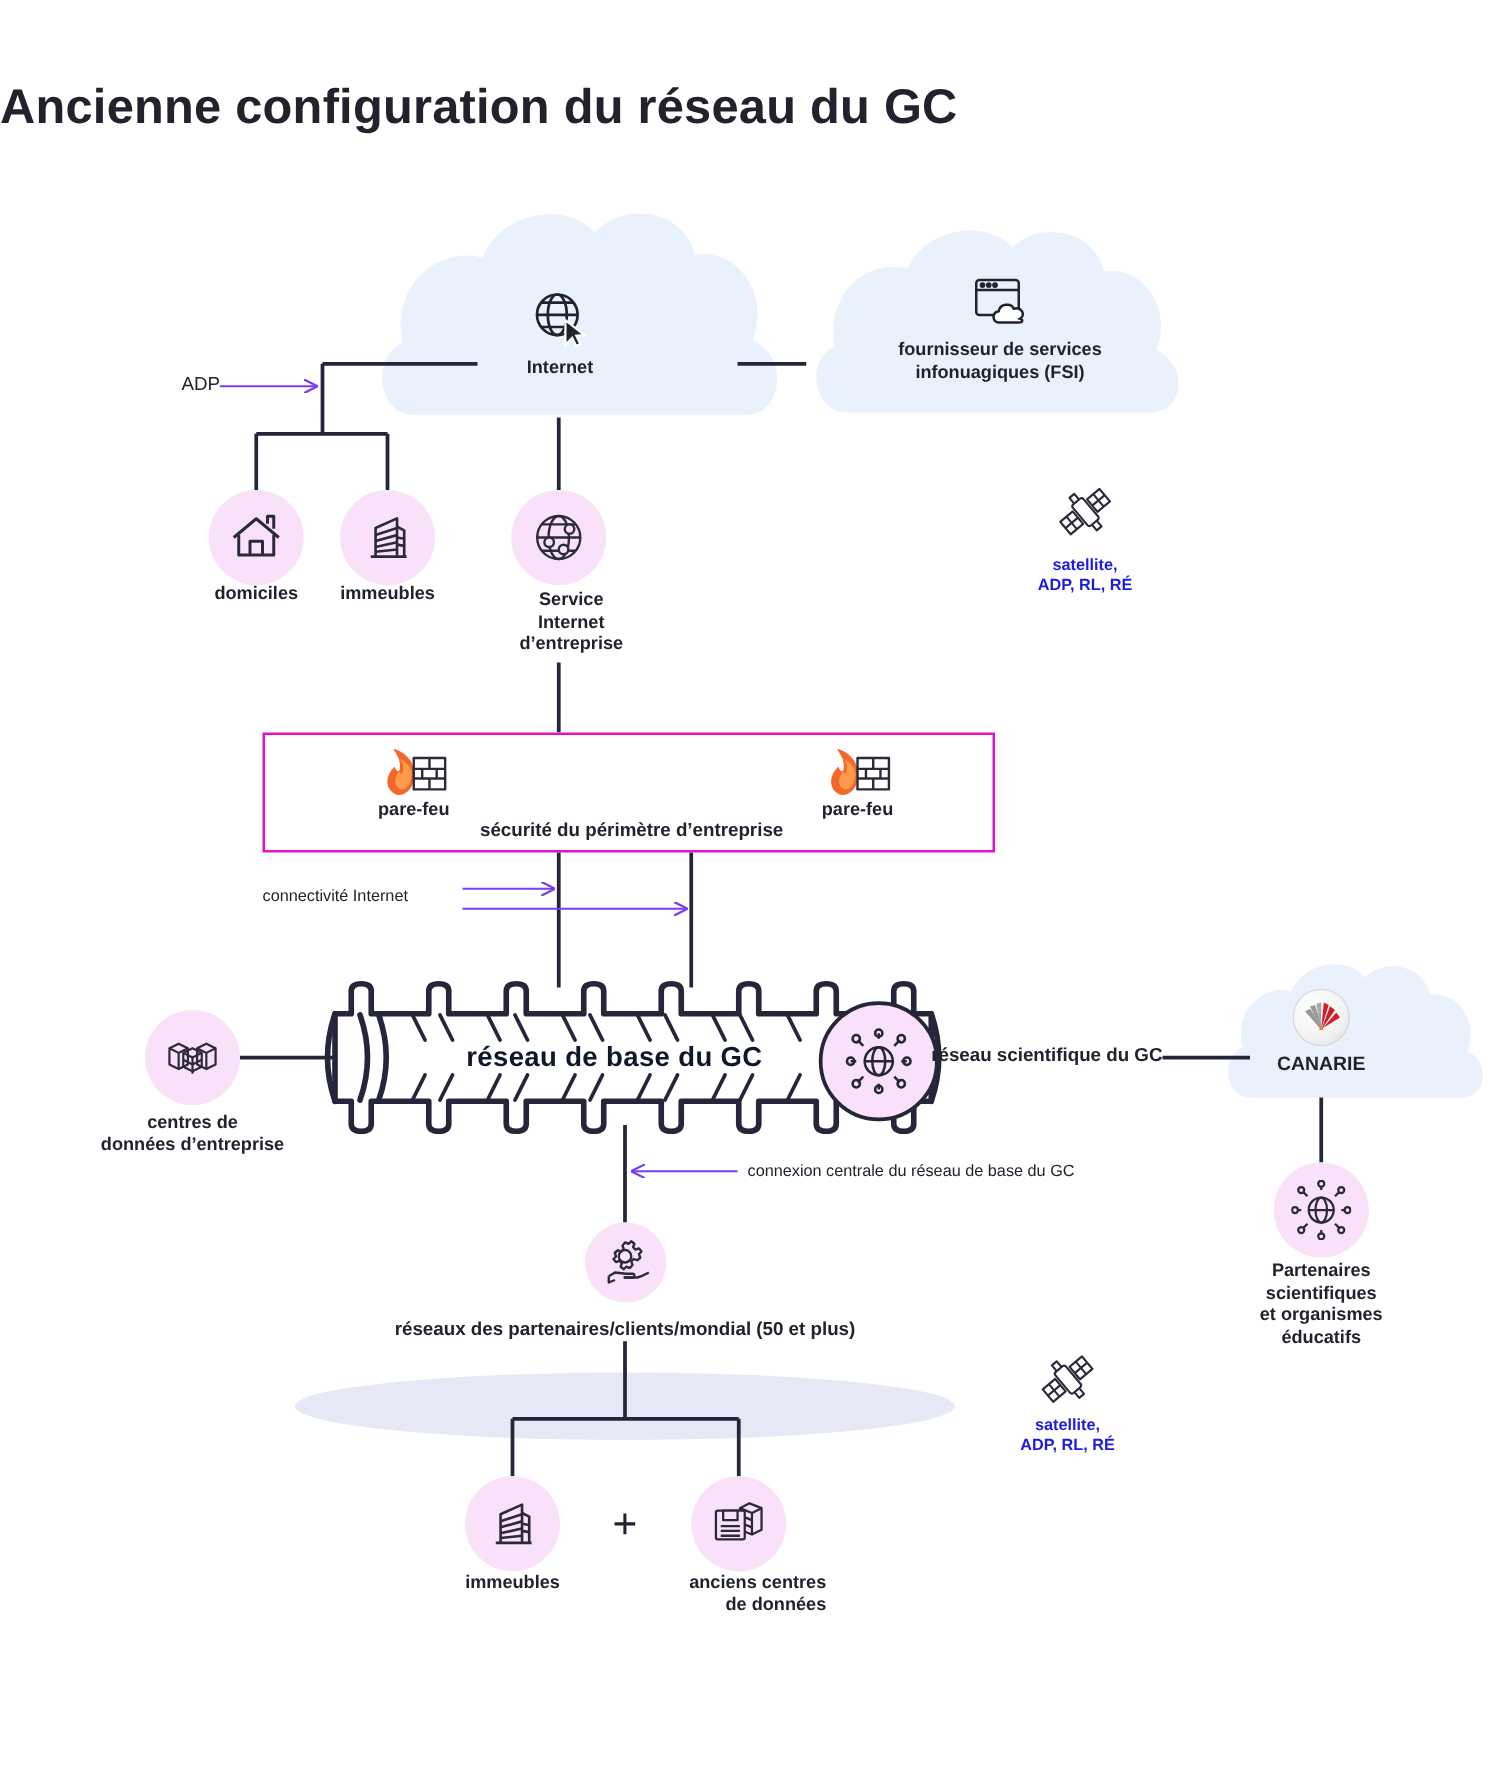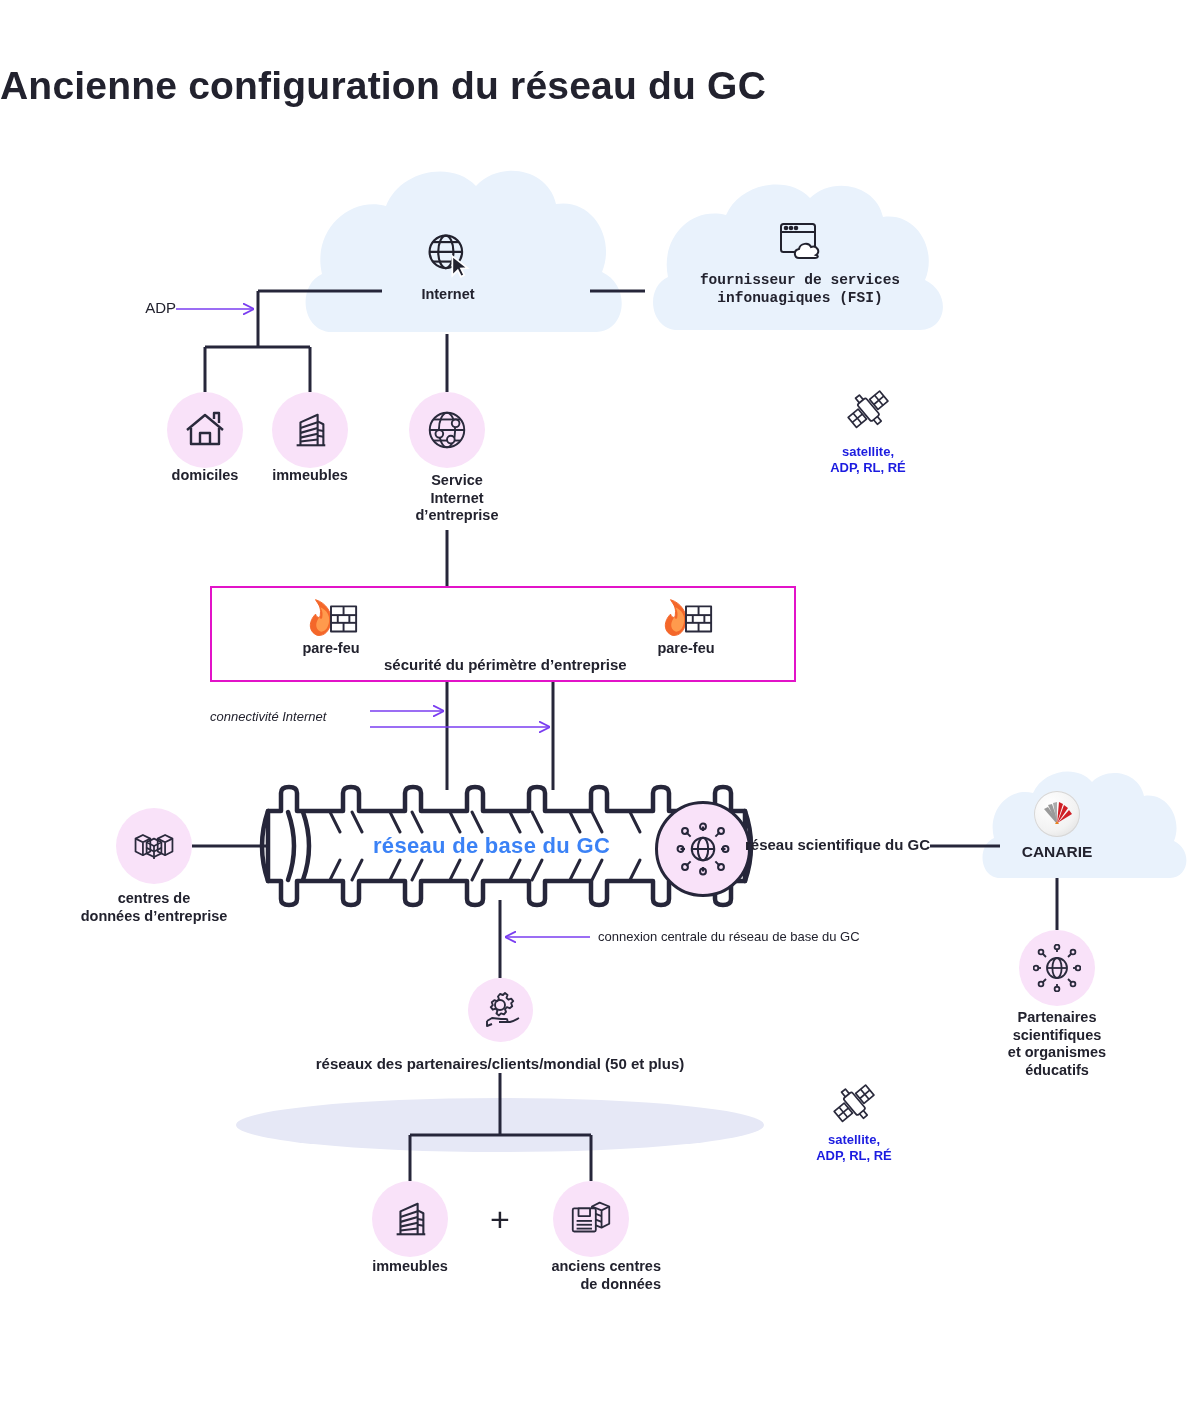--- a/index.html
+++ b/index.html
@@ -14,21 +14,21 @@
        line-height:1.22;color:#22222e;white-space:pre-line;}
   .lbl.reg{font-weight:400;}
   .lbl.blue{color:#1c1ce0;font-size:13px;font-weight:700;}
   .circ{position:absolute;border-radius:50%;background:#f9e2f9;
         display:flex;align-items:center;justify-content:center;}
   .ell{position:absolute;border-radius:50%;background:#f9e2f9;
        display:flex;align-items:center;justify-content:center;}
   .plus{position:absolute;font-size:34px;font-weight:400;color:#22222e;}
   .fwbox{position:absolute;border:2.4px solid #e213c8;background:#ffffff;}
   .fwlabel{position:absolute;font-size:15px;font-weight:700;color:#22222e;margin-top:32px;}
-  .bbtext{position:absolute;font-size:22px;font-weight:700;color:#3b82f6;letter-spacing:.3px;}
+  .bbtext{position:absolute;font-size:22px;font-weight:700;color:#0f172a;letter-spacing:.3px;}
   .canlogo{position:absolute;width:46px;height:46px;border-radius:50%;
            background:radial-gradient(circle at 35% 30%,#ffffff 0%,#f2f2f2 60%,#d8d8d8 100%);
            box-shadow:0 0 0 1px #d6d6d6 inset;}
 </style>
 </head>
 <body>
 
 <div class="stage">
 
   <div class="title">Ancienne configuration du réseau du GC</div>
@@ -196,21 +196,21 @@
         <ellipse cx="22" cy="22" rx="7" ry="15"></ellipse>
         <line x1="7" y1="22" x2="37" y2="22"></line>
         <line x1="10" y1="13" x2="34" y2="13"></line>
         <line x1="10" y1="31" x2="34" y2="31"></line>
         <path d="M28,26 L28,44 L33,39 L36,45 L39,43.5 L36,37.5 L42,37 Z" fill="#22222e" stroke="#ffffff" stroke-width="1.6"></path>
       </svg>
     </div>
     <div class="lbl" style="left:0;top:58px;width:100px;">Internet</div>
   </div>
 
-  <div class="node" style="left:672px;top:220px;width:256px;font-family:Liberation Mono, monospace;">
+  <div class="node" style="left:672px;top:220px;width:256px;">
     <div style="text-align:center;">
       <svg width="54" height="48" viewBox="0 0 54 48" fill="none" stroke="#22222e" stroke-width="2">
         <rect x="8" y="4" width="34" height="28" rx="2.5"></rect>
         <line x1="8" y1="12" x2="42" y2="12"></line>
         <circle cx="13" cy="8" r="1.3" fill="#22222e"></circle>
         <circle cx="18" cy="8" r="1.3" fill="#22222e"></circle>
         <circle cx="23" cy="8" r="1.3" fill="#22222e"></circle>
         <path d="M26,38 C21,38 20,30 26,29 C27,23 36,22 38,27
                  C44,25 48,32 43,35 C46,36 45,38 42,38 Z" fill="#ffffff"></path>
       </svg>
@@ -448,19 +448,19 @@
           <path d="M26,39 L26,45 L31,45 L31,39"></path>
         </g>
       </svg>
     </div>
     <div class="lbl blue" style="left:0;top:56px;width:156px;">satellite,
 ADP, RL, RÉ</div>
   </div>
 
   <div class="lbl reg" style="left:120px;top:299px;width:56px;font-size:15px;text-align:right;">ADP</div>
 
-  <div class="lbl reg" style="left:210px;top:709px;width:156px;font-size:13px;text-align:left;font-style:italic;">connectivité Internet</div>
+  <div class="lbl reg" style="left:210px;top:709px;width:156px;font-size:13px;text-align:left;">connectivité Internet</div>
 
   <div class="lbl" style="left:730px;top:836px;width:200px;font-size:15px;text-align:right;">réseau scientifique du GC</div>
 
   <div class="lbl reg" style="left:598px;top:929px;width:290px;font-size:13px;text-align:left;">connexion centrale du réseau de base du GC</div>
 
 </div>
 
 </body></html>

